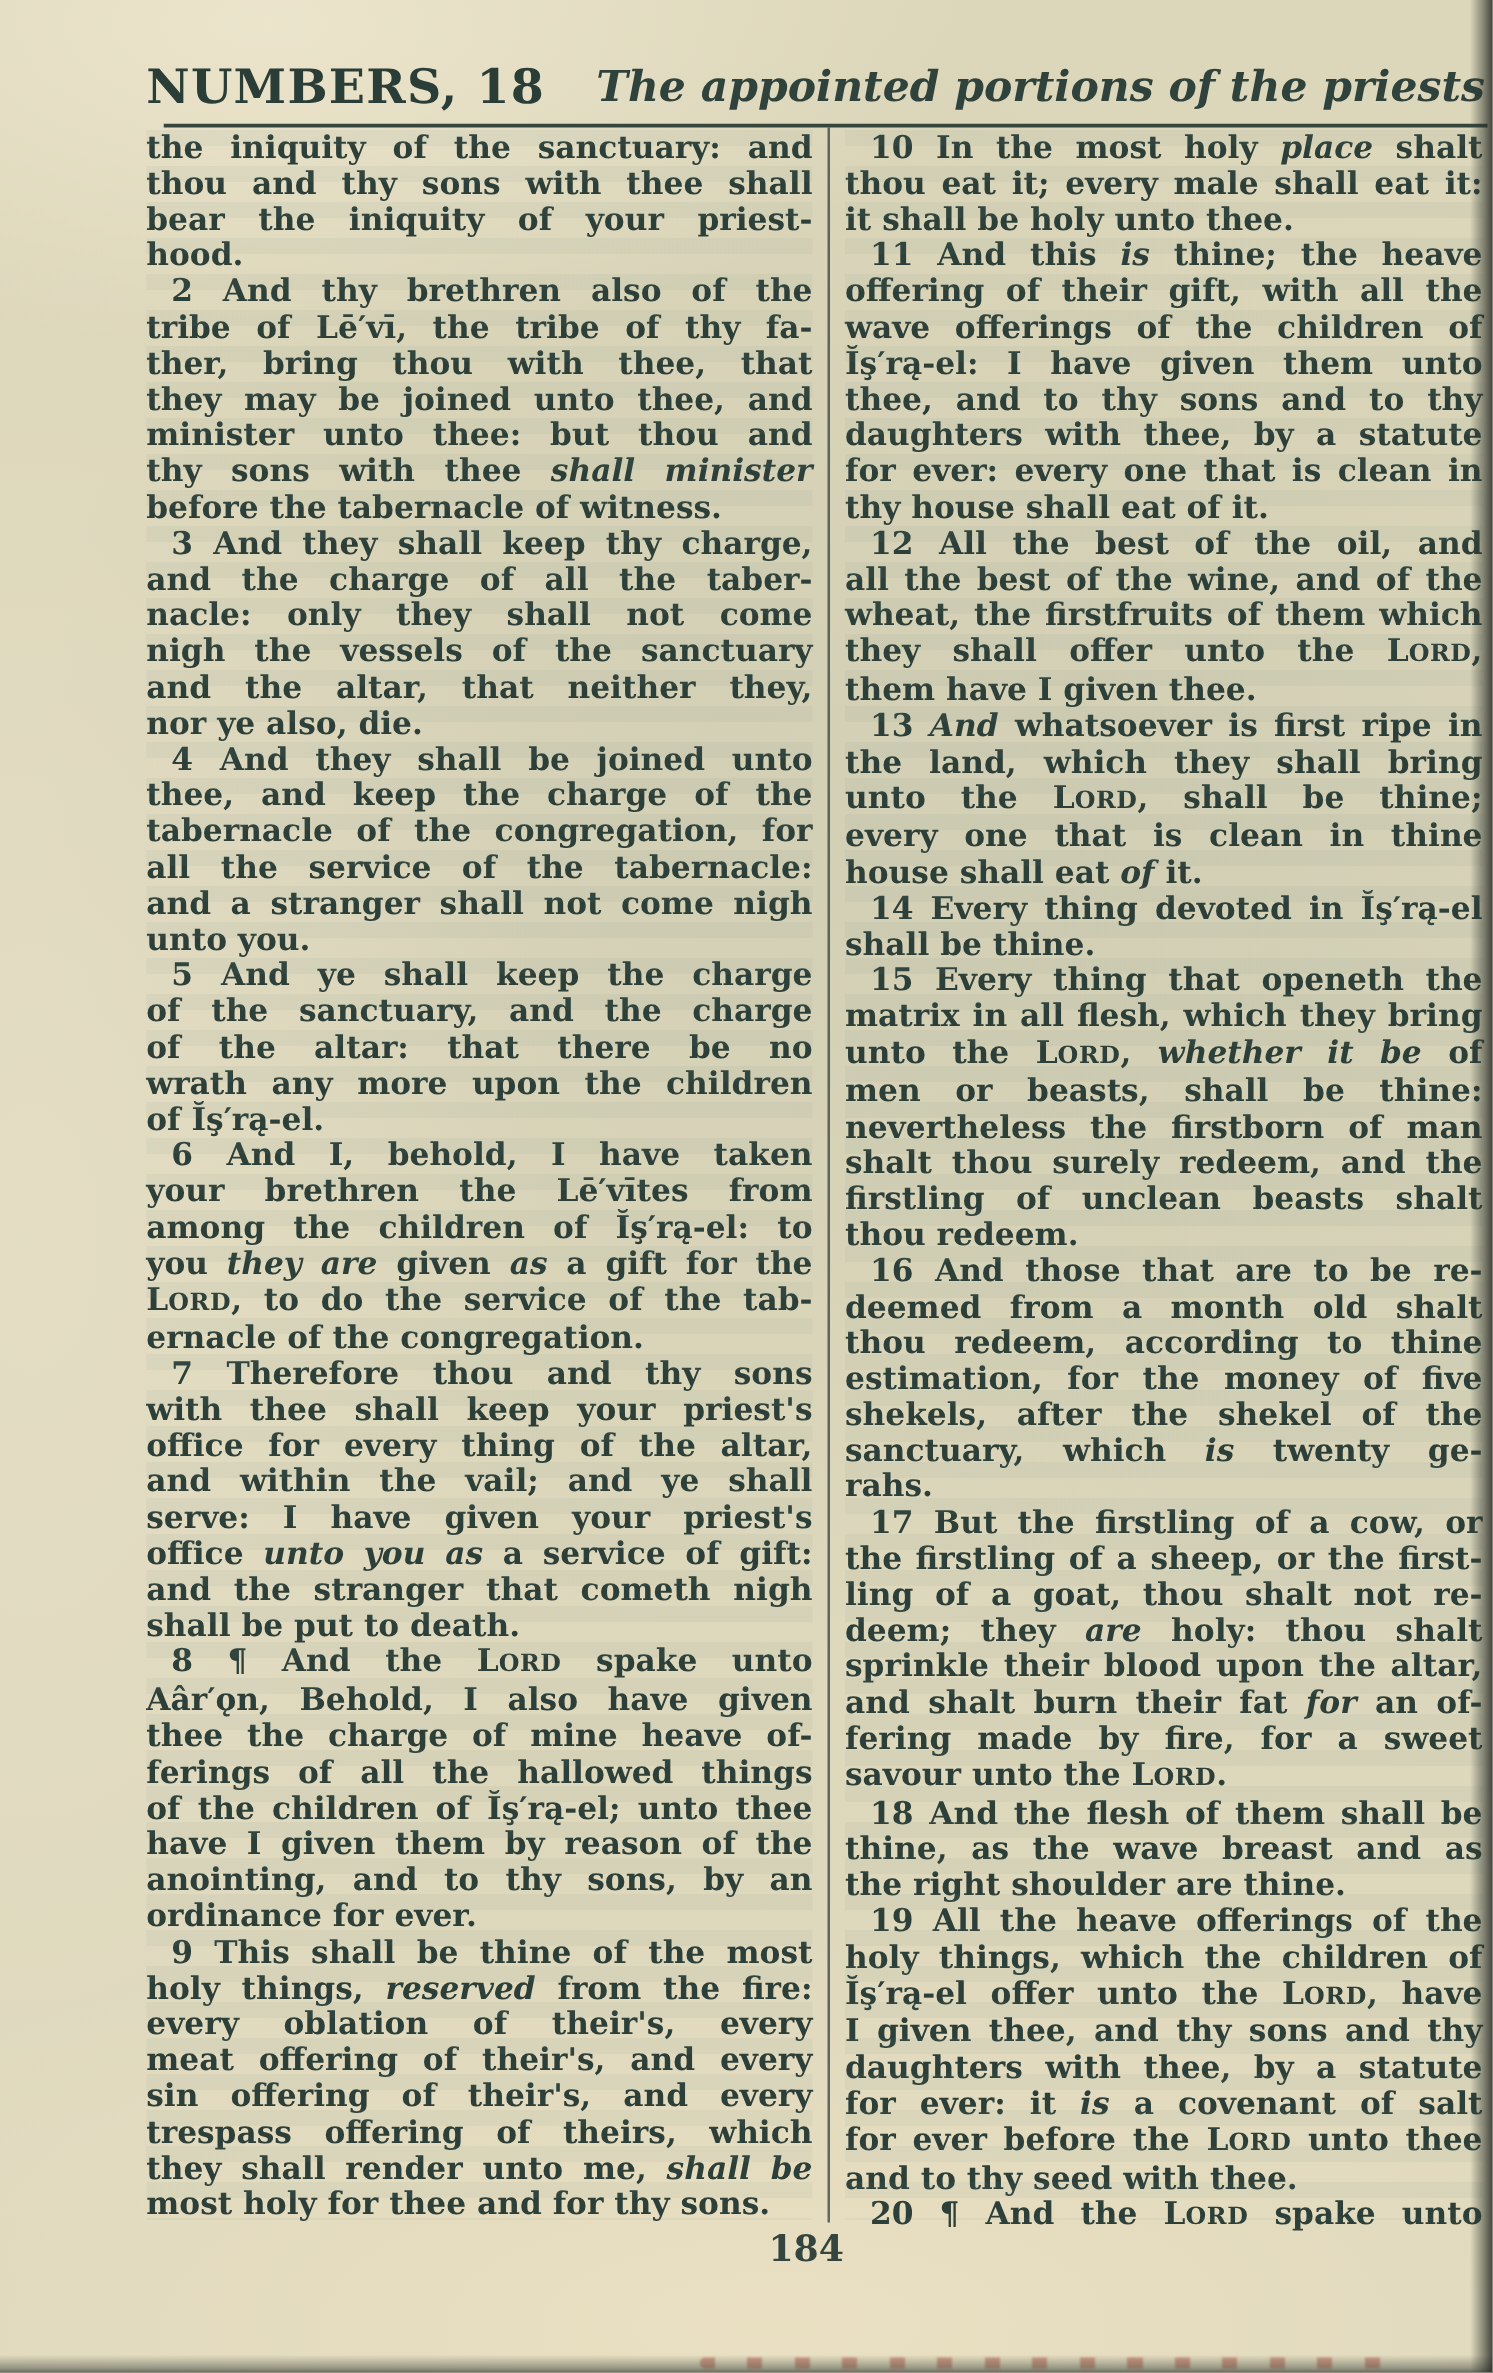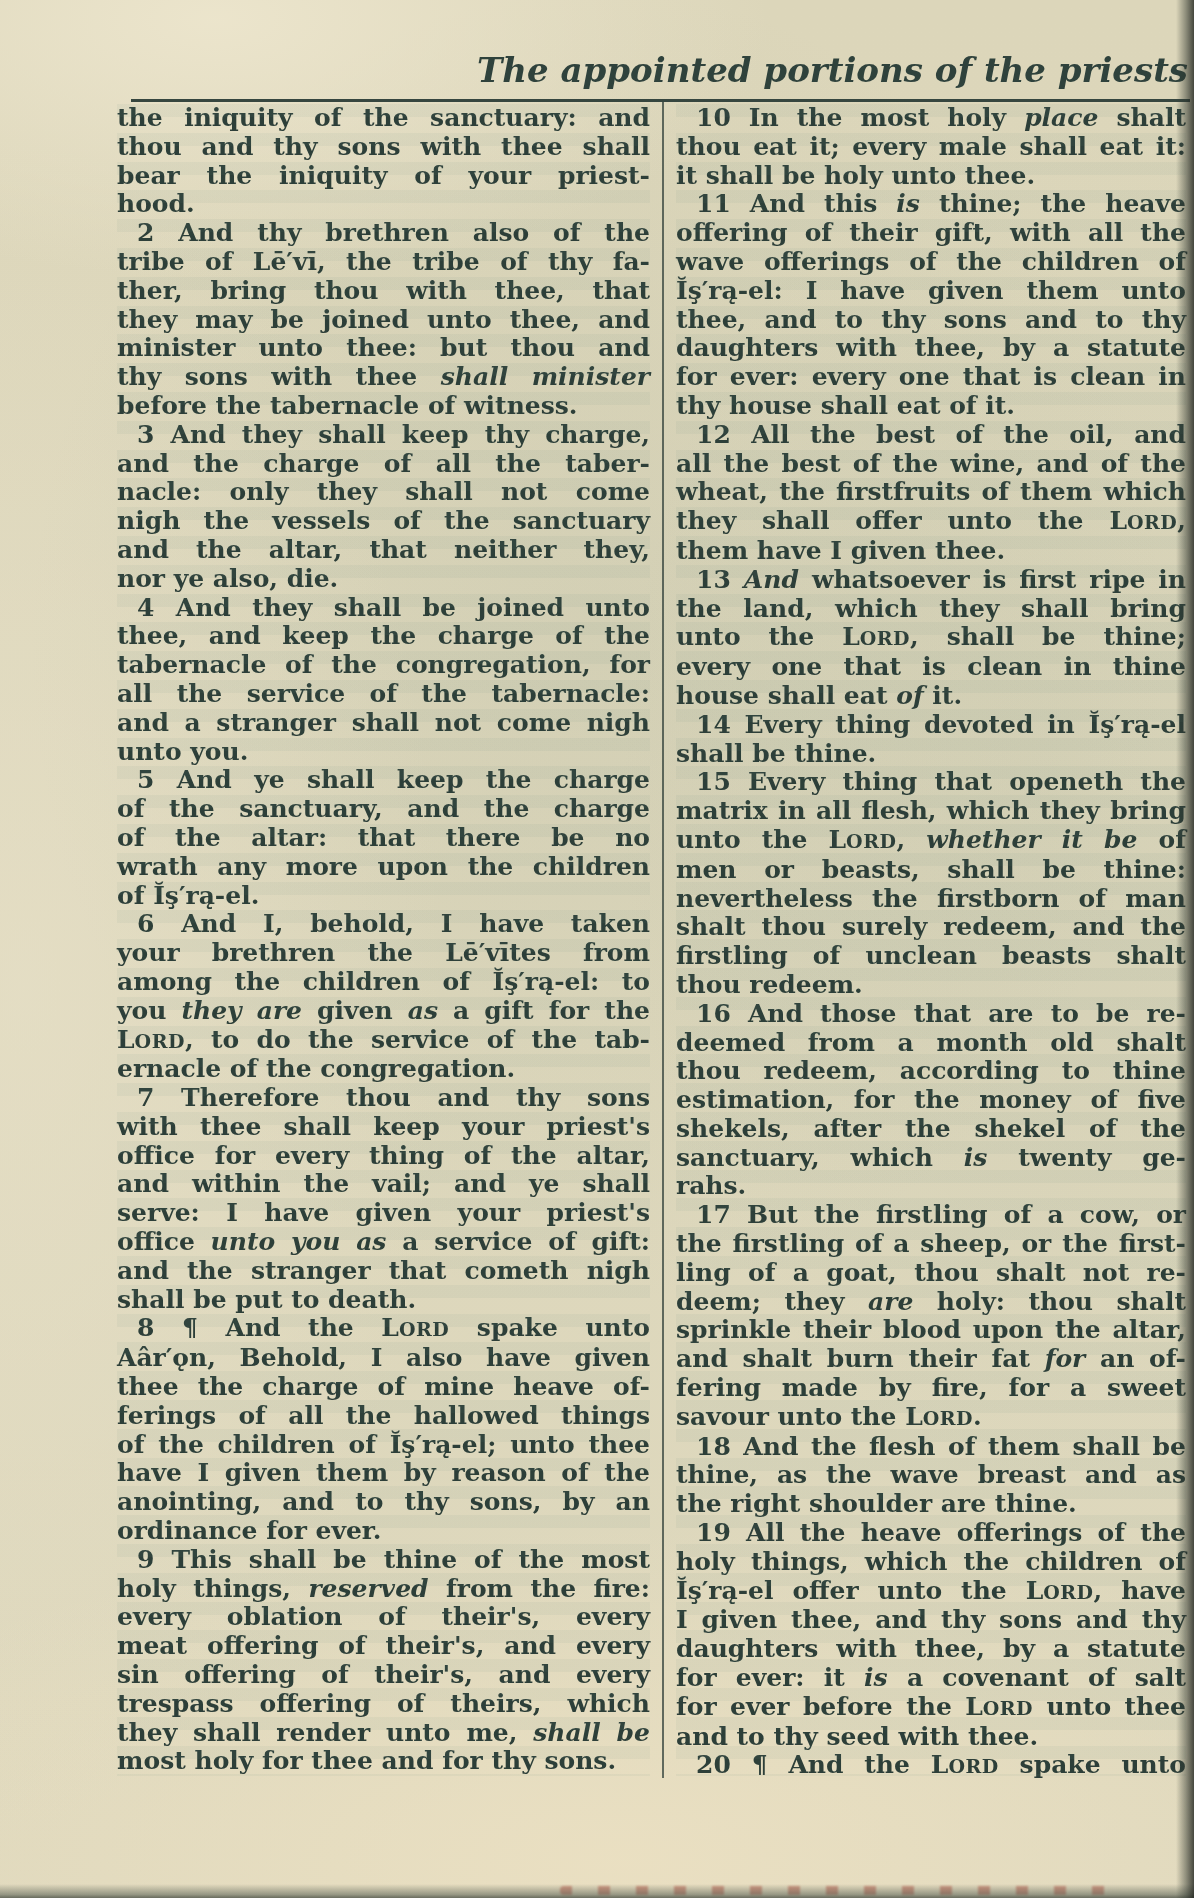--- a/index.html
+++ b/index.html
@@ -79,20 +79,21 @@
     filter:blur(1px);
     opacity:.8;
     pointer-events:none;
   }
 </style>
 </head>
 <body>
 
 <div class="page">
 
+  <div class="book-header">NUMBERS, 18</div>
 
   <div class="running-head">The appointed portions of the priests</div>
 
   <div class="head-rule"></div>
 
   <div class="col col-left">
       <div class="line">the iniquity of the sanctuary: and</div>
       <div class="line">thou and thy sons with thee shall</div>
       <div class="line">bear the iniquity of your priest-</div>
       <div class="line end">hood.</div>
@@ -211,18 +212,19 @@
       <div class="line">daughters with thee, by a statute</div>
       <div class="line">for ever: it <i>is</i> a covenant of salt</div>
       <div class="line">for ever before the <span>L<span class="scr">ORD</span></span> unto thee</div>
       <div class="line end">and to thy seed with thee.</div>
       <div class="line ind">20 ¶ And the <span>L<span class="scr">ORD</span></span> spake unto</div>
     </div>
 
   <div class="ghost ghost-left"></div>
   <div class="ghost ghost-right"></div>
 
+  <div class="page-number">184</div>
 
   <div class="stain-red"></div>
   <div class="edge-bottom"></div>
   <div class="edge-right"></div>
 
 </div>
 
 </body></html>

